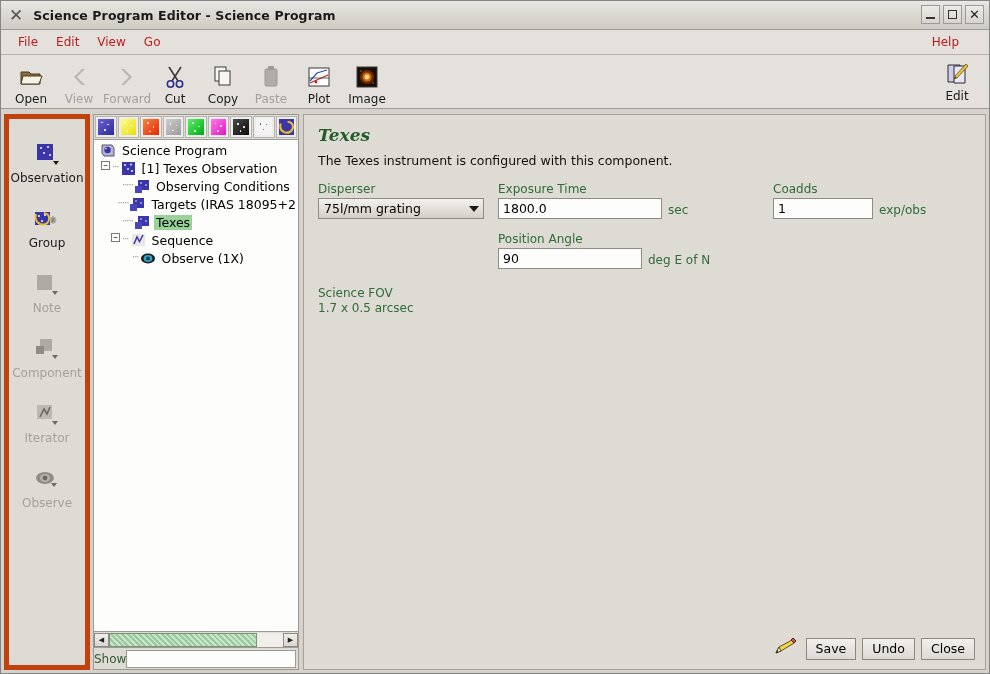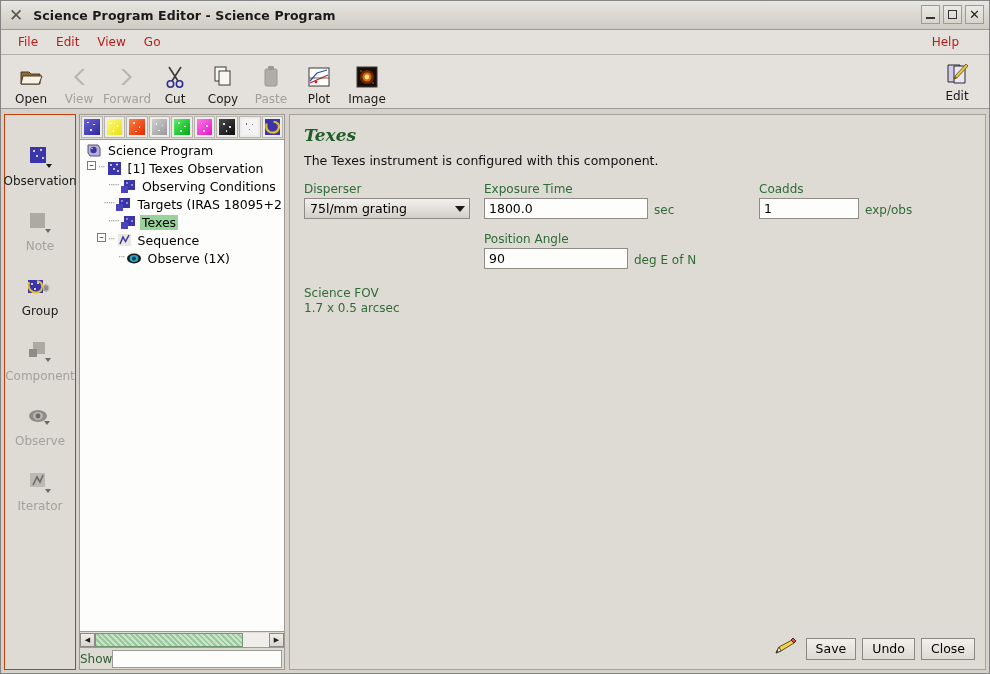--- a/index.html
+++ b/index.html
@@ -96,25 +96,25 @@
     left: 0; right: 0;
     top: 110px; bottom: 0;
     display: flex;
     background: #d6d2cb;
     padding: 3px;
     box-sizing: border-box;
   }
 
   
   .rail {
-    width: 72px;
+    width: 86px;
     background: #dedbd5;
-    border: 1px solid #c2410c;
-    box-sizing: border-box;
-    padding-top: 26px;
+    border: 5px solid #c2410c;
+    box-sizing: border-box;
+    padding-top: 19px;
     flex-shrink: 0;
   }
   .rail-item {
     display: flex; flex-direction: column; align-items: center;
     margin-bottom: 18px; cursor: default;
   }
   .rail-ico { height: 30px; display:flex; align-items:flex-end; justify-content:center; }
   .rail-lbl { font-size: 12px; color: #1a1a1a; margin-top: 3px; }
   .rail-item.disabled .rail-lbl { color: #a4a19c; }
 
@@ -424,76 +424,76 @@
             <circle cx="8" cy="6" r="1" fill="#fff"></circle>
               <circle cx="15" cy="5" r="1" fill="#fff"></circle>
             <circle cx="11" cy="11" r="1" fill="#fff"></circle>
               <circle cx="17" cy="13" r="1" fill="#fff"></circle>
             <path d="M20 19 L26 19 L23 23 Z" fill="#1a1a1a"></path>
           </svg>
         </div>
         <div class="rail-lbl">Observation</div>
       </div>
 
-      <div class="rail-item disabled">
-        <div class="rail-ico">
-          <svg width="28" height="26" viewBox="0 0 28 26">
-            <rect x="4" y="3" width="15" height="15" fill="#ada9a3"></rect>
-            <path d="M19 19 L25 19 L22 23 Z" fill="#6a6a6a"></path>
-          </svg>
-        </div>
-        <div class="rail-lbl">Note</div>
-      </div>
-
       <div class="rail-item">
         <div class="rail-ico">
           <svg width="30" height="26" viewBox="0 0 30 26">
             <rect x="3" y="5" width="15" height="13" fill="#3a35a8"></rect>
             <circle cx="7" cy="9" r="1" fill="#fff"></circle>
               <circle cx="13" cy="8" r="1" fill="#fff"></circle>
             <circle cx="10" cy="14" r="1" fill="#fff"></circle>
             <path d="M4 7 Q2 14 8 17 Q15 19 17 13 Q18 7 12 6" fill="none" stroke="#e8c12a" stroke-width="2"></path>
             <path d="M21 9 L21 17 M17.5 13 L24.5 13 M18.6 10.5 L23.4 15.5 M23.4 10.5 L18.6 15.5" stroke="#8a8a8a" stroke-width="1.2"></path>
           </svg>
         </div>
         <div class="rail-lbl">Group</div>
       </div>
 
       <div class="rail-item disabled">
         <div class="rail-ico">
           <svg width="28" height="26" viewBox="0 0 28 26">
+            <rect x="4" y="3" width="15" height="15" fill="#ada9a3"></rect>
+            <path d="M19 19 L25 19 L22 23 Z" fill="#6a6a6a"></path>
+          </svg>
+        </div>
+        <div class="rail-lbl">Note</div>
+      </div>
+
+      <div class="rail-item disabled">
+        <div class="rail-ico">
+          <svg width="28" height="26" viewBox="0 0 28 26">
             <rect x="7" y="2" width="12" height="12" fill="#ada9a3"></rect>
             <rect x="3" y="9" width="8" height="8" fill="#8f8c87"></rect>
             <path d="M19 18 L25 18 L22 22 Z" fill="#6a6a6a"></path>
           </svg>
         </div>
         <div class="rail-lbl">Component</div>
+      </div>
+
+      <div class="rail-item disabled">
+        <div class="rail-ico">
+          <svg width="28" height="26" viewBox="0 0 28 26">
+            <rect x="4" y="3" width="15" height="14" fill="#bcb8b2"></rect>
+            <path d="M7 15 L11 7 L14 12 L17 5" stroke="#6a6a6a" stroke-width="1.6" fill="none"></path>
+            <path d="M19 19 L25 19 L22 23 Z" fill="#6a6a6a"></path>
+          </svg>
+        </div>
+        <div class="rail-lbl">Iterator</div>
       </div>
 
       <div class="rail-item disabled">
         <div class="rail-ico">
           <svg width="30" height="24" viewBox="0 0 30 24">
             <ellipse cx="13" cy="9" rx="9" ry="6" fill="#8f8c87"></ellipse>
             <ellipse cx="13" cy="9" rx="5" ry="4" fill="#b8b4ae"></ellipse>
             <ellipse cx="13" cy="9" rx="2.4" ry="2.4" fill="#6a6a6a"></ellipse>
             <path d="M19 14 L25 14 L22 18 Z" fill="#6a6a6a"></path>
           </svg>
         </div>
         <div class="rail-lbl">Observe</div>
-      </div>
-
-      <div class="rail-item disabled">
-        <div class="rail-ico">
-          <svg width="28" height="26" viewBox="0 0 28 26">
-            <rect x="4" y="3" width="15" height="14" fill="#bcb8b2"></rect>
-            <path d="M7 15 L11 7 L14 12 L17 5" stroke="#6a6a6a" stroke-width="1.6" fill="none"></path>
-            <path d="M19 19 L25 19 L22 23 Z" fill="#6a6a6a"></path>
-          </svg>
-        </div>
-        <div class="rail-lbl">Iterator</div>
       </div>
     </div>
 
     <div class="treepanel">
 
       <div class="palette">
         <div class="pal-btn">
           <div class="pal-sq" style="background:linear-gradient(135deg,#6a62d8,#2e2a95)">
             <i style="left:20%;top:18%"></i>
               <i style="left:60%;top:30%"></i>

